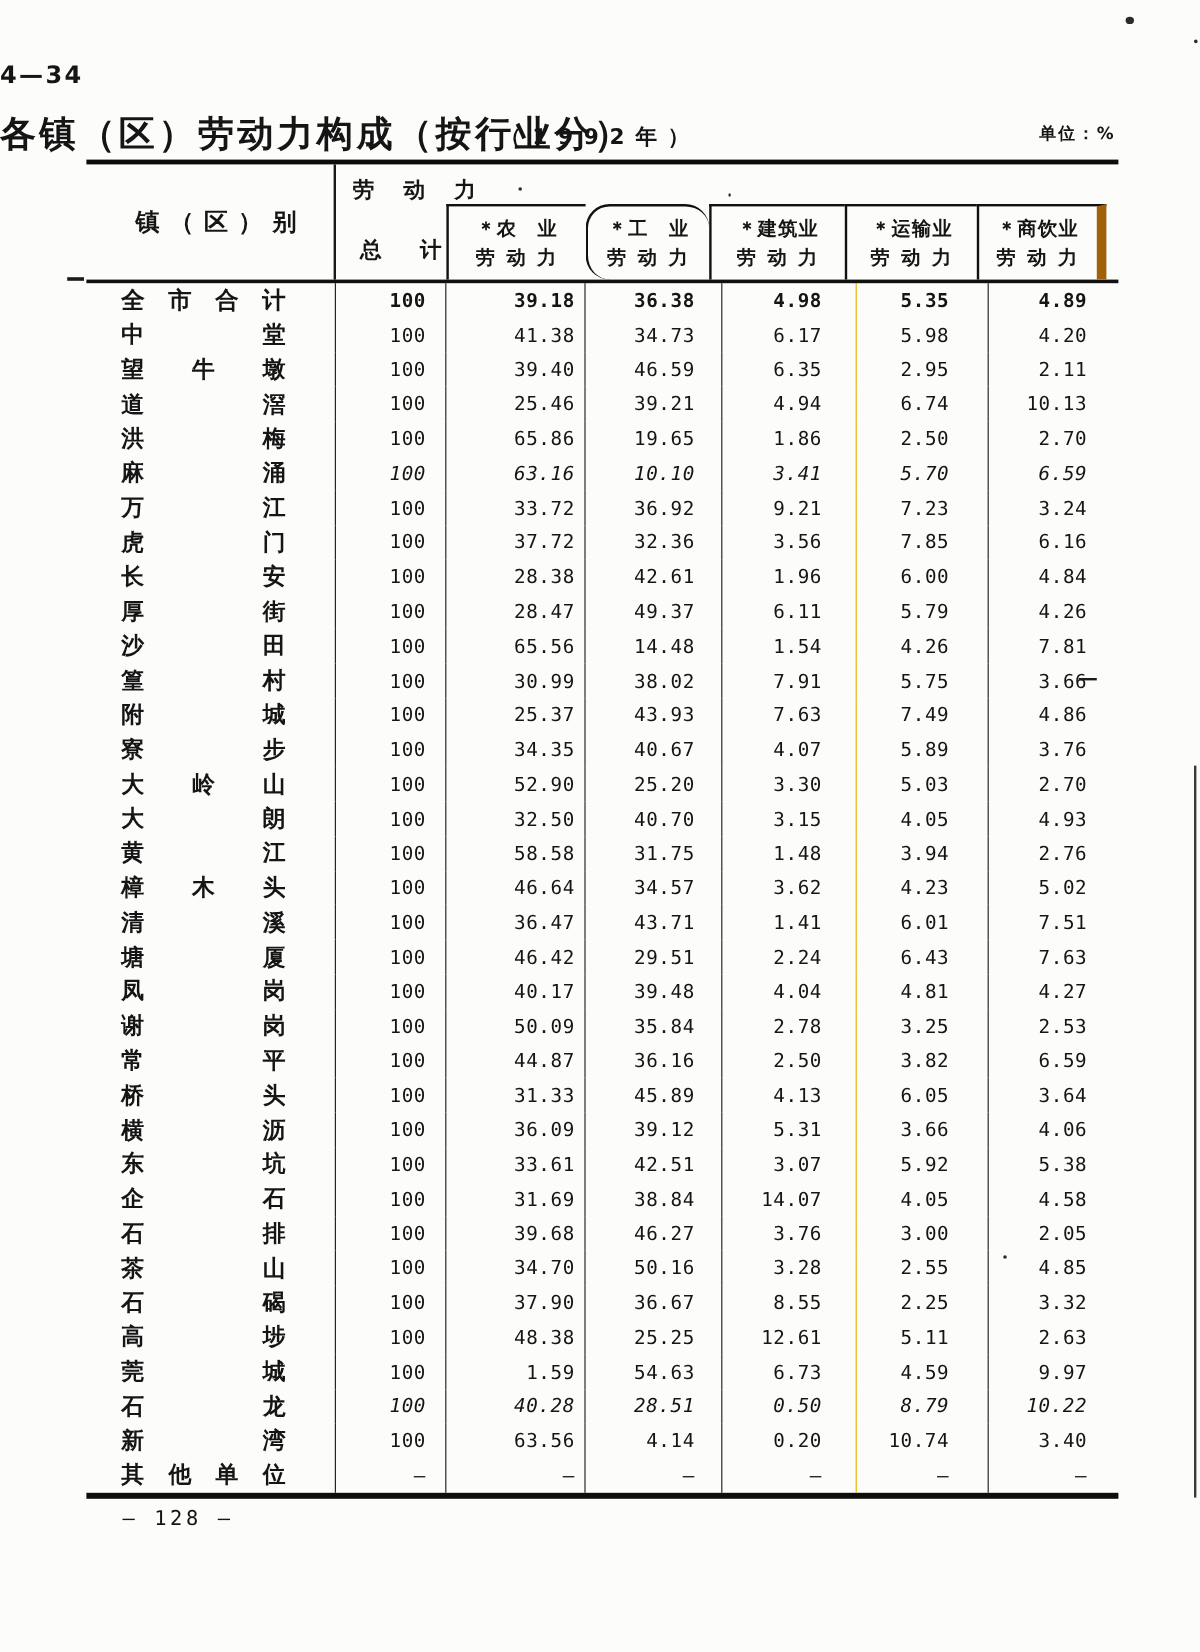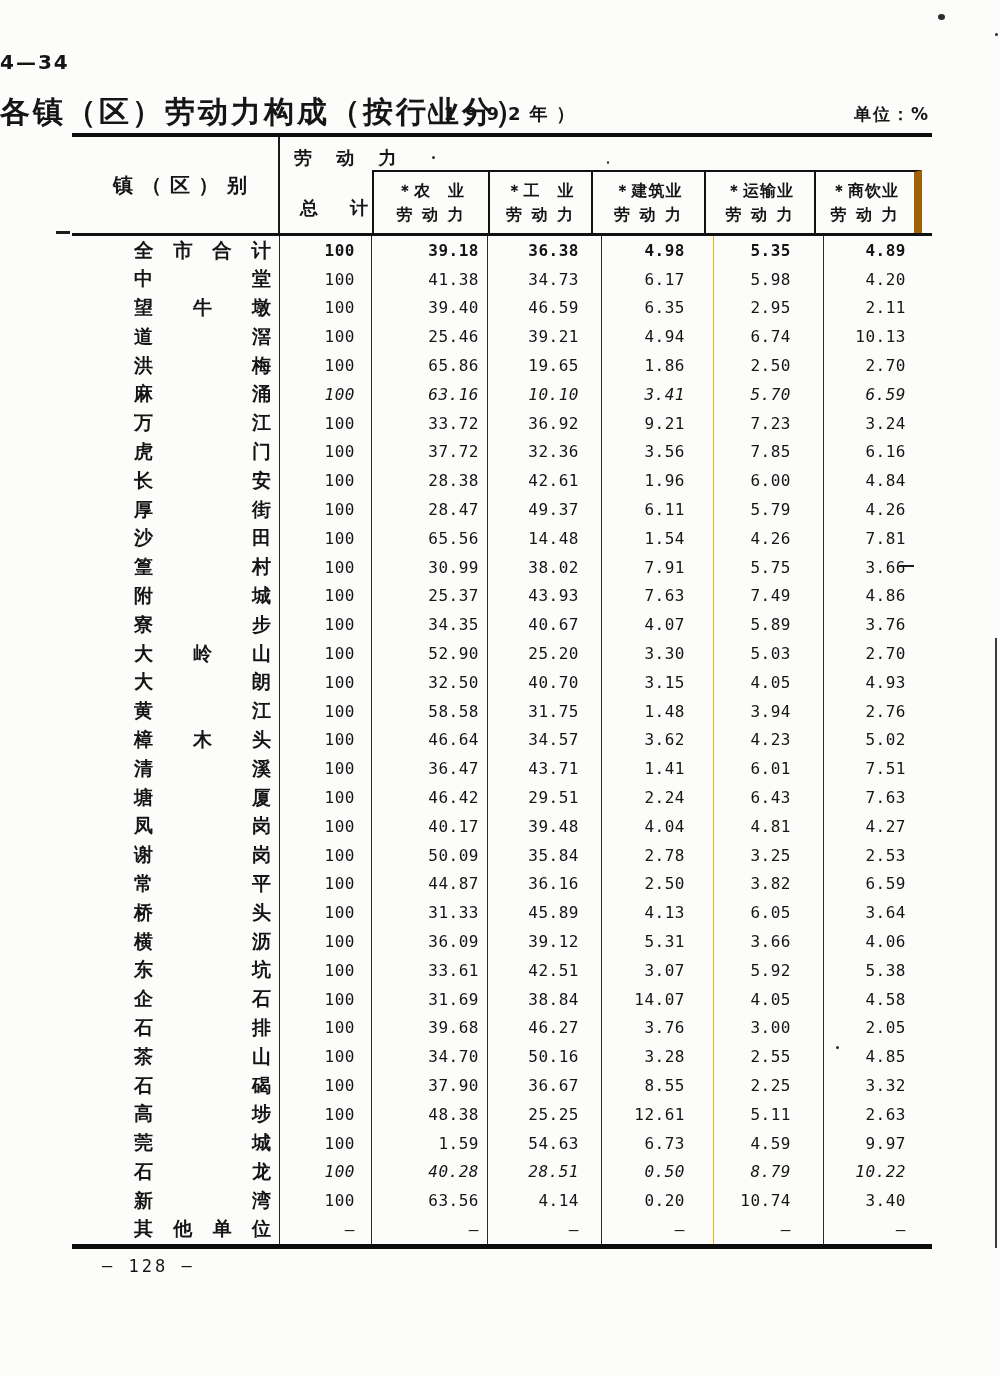--- a/index.html
+++ b/index.html
@@ -22,21 +22,21 @@
   .table-no{font-size:20px;font-weight:bold;letter-spacing:2px;}
   .main-title{
     margin:0;font-size:30px;font-weight:bold;letter-spacing:3px;
   }
   .subtitle{
     position:absolute;top:102px;left:0;width:100%;
     text-align:center;font-size:18px;font-weight:bold;letter-spacing:9px;
   }
   .unit-label{
     position:absolute;top:103px;right:70px;
-    font-size:17px;font-weight:bold;letter-spacing:2px;
+    font-size:14px;font-weight:bold;letter-spacing:2px;
   }
 
   
   .table{
     position:absolute;left:72px;top:133px;width:860px;
     border-top:4px solid #0d0d0d;
     border-bottom:5px solid #0d0d0d;
   }
   .thead{
     position:relative;height:96px;
@@ -65,21 +65,21 @@
     position:absolute;left:300px;right:0;bottom:0;height:63px;
     display:flex;
   }
   .ind-box{
     box-sizing:border-box;
     border-top:2px solid #111;border-left:2px solid #111;
     display:flex;flex-direction:column;justify-content:center;align-items:center;
     gap:3px;padding-top:2px;
   }
   .ind-box.c0{width:116px;}
-  .ind-box.c1{width:103px;}
+  .ind-box.c1{width:103px;border-radius:20px;}
   .ind-box.c2{width:113px;}
   .ind-box.c3{width:110px;}
   .ind-box.c4{width:108px;border-right:8px solid #a16207;}
   .ind-box .l1{font-size:16px;font-weight:bold;letter-spacing:1px;white-space:nowrap;}
   .ind-box .l2{font-size:16px;font-weight:bold;letter-spacing:2px;white-space:nowrap;}
 
   
   .tr{display:flex;height:28.8px;align-items:center;}
   .td{box-sizing:border-box;height:100%;display:flex;align-items:center;}
   .col-name  {width:208px;border-right:1.5px solid #252525;}
@@ -87,21 +87,21 @@
   .col-agri  {width:116px;border-right:1px solid #2a2a2a;justify-content:flex-end;padding-right:8px;}
   .col-ind   {width:114px;border-right:1px solid #2a2a2a;justify-content:flex-end;padding-right:22px;}
   .col-constr{width:112px;border-right:1px solid #eab308;justify-content:flex-end;padding-right:28px;}
   .col-transp{width:110px;border-right:1px solid #2a2a2a;justify-content:flex-end;padding-right:32px;}
   .col-comm  {width:108px;justify-content:flex-end;padding-right:26px;}
   .num{
     font-family:"DejaVu Sans Mono", monospace;
     font-size:16px;letter-spacing:0.5px;white-space:nowrap;
   }
   .jname{
-    display:block;width:137px;margin-left:62px;
+    display:block;width:137px;margin-left:29px;
     font-size:19px;font-weight:bold;
     text-align:justify;text-align-last:justify;white-space:nowrap;
   }
   .tr.bold .num{font-weight:bold;}
   .tr.bold .jname{font-size:19.5px;}
   .tr.italic .num{font-style:italic;}
 
   
   .page-number{
     position:absolute;left:102px;top:1256px;

